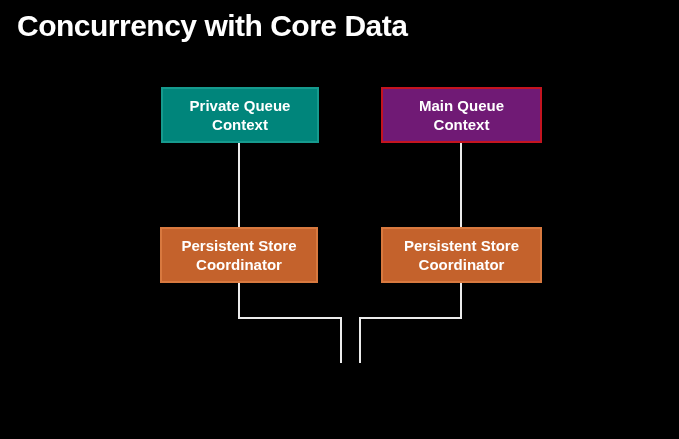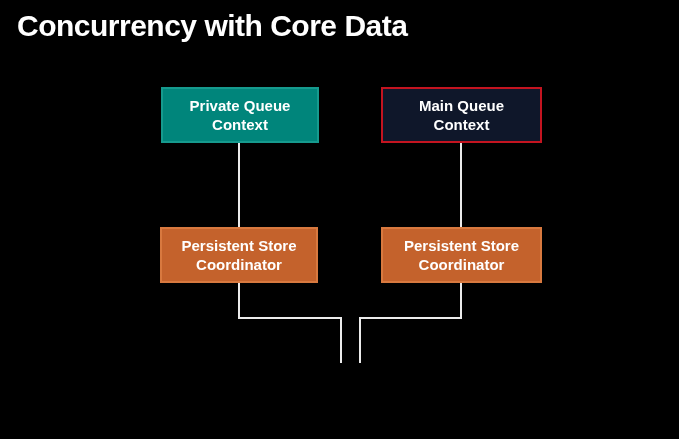--- a/index.html
+++ b/index.html
@@ -29,21 +29,21 @@
     justify-content: center;
     text-align: center;
     color: #ffffff;
     font-size: 15px;
     font-weight: bold;
     line-height: 19px;
     border: 2px solid transparent;
   }
   .node span { display: block; }
   .node-private  { left: 161px; top:  87px; width: 158px; height: 56px; background: #00857b; border-color: #169a8e; }
-  .node-main     { left: 381px; top:  87px; width: 161px; height: 56px; background: #0f172a; border-color: #c41420; }
+  .node-main     { left: 381px; top:  87px; width: 161px; height: 56px; background: #701a75; border-color: #c41420; }
   .node-psc-left { left: 160px; top: 227px; width: 158px; height: 56px; background: #c4622c; border-color: #d8793f; }
   .node-psc-right{ left: 381px; top: 227px; width: 161px; height: 56px; background: #c4622c; border-color: #d8793f; }
   .node-file     { left: 269px; top: 363px; width: 159px; height: 57px; background: #77b03f; border-color: #8cc550; }
   .line {
     position: absolute;
     background: #ebebeb;
   }
   
   .c-left-top   { left: 238px; top: 143px; width: 2px; height: 84px; }
   .c-right-top  { left: 460px; top: 142px; width: 2px; height: 85px; }

